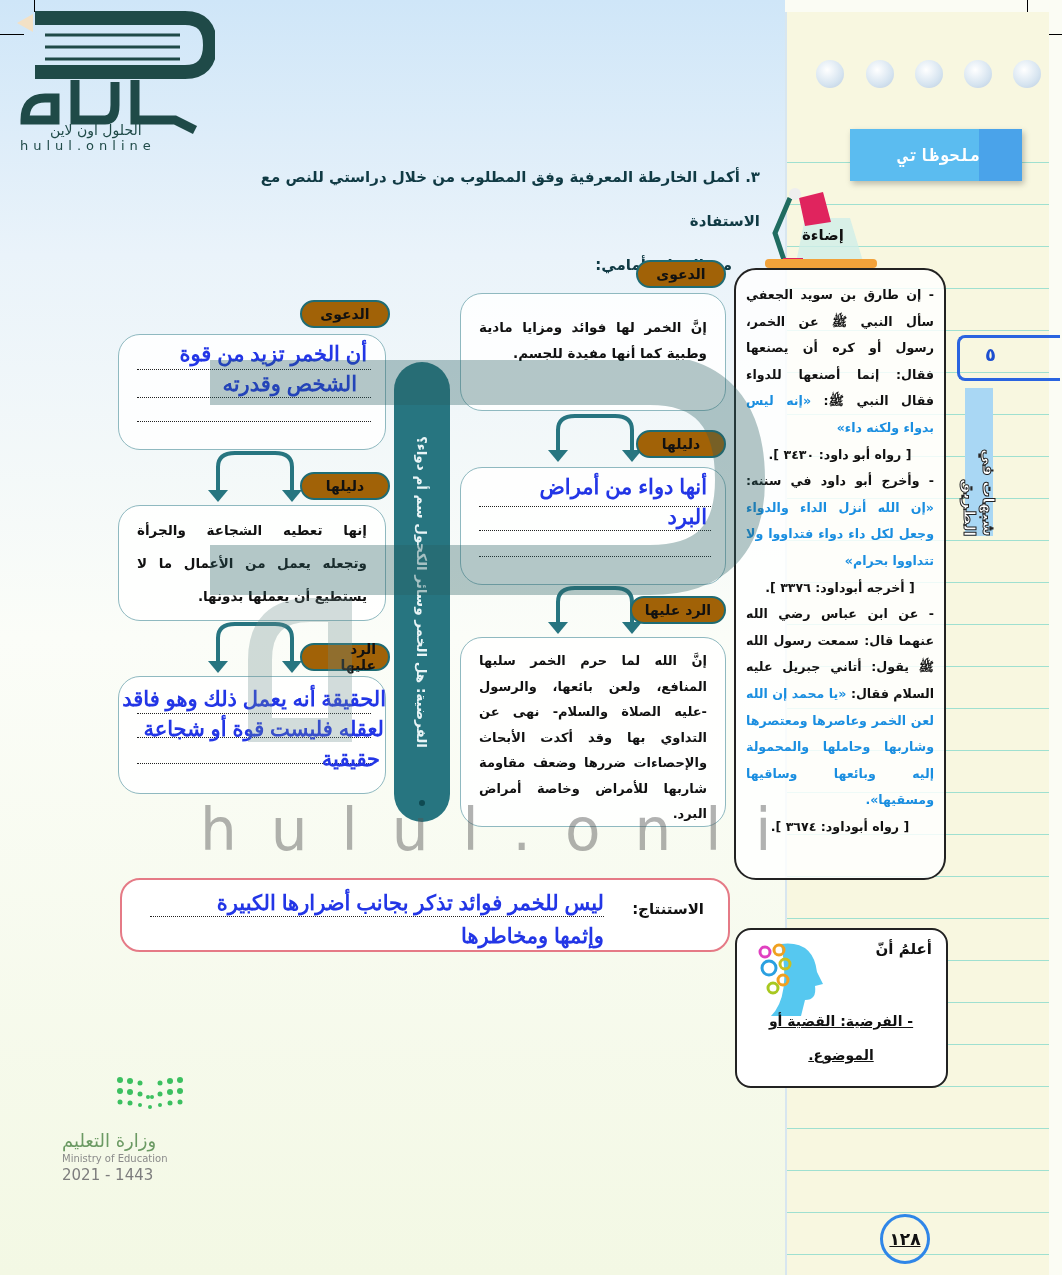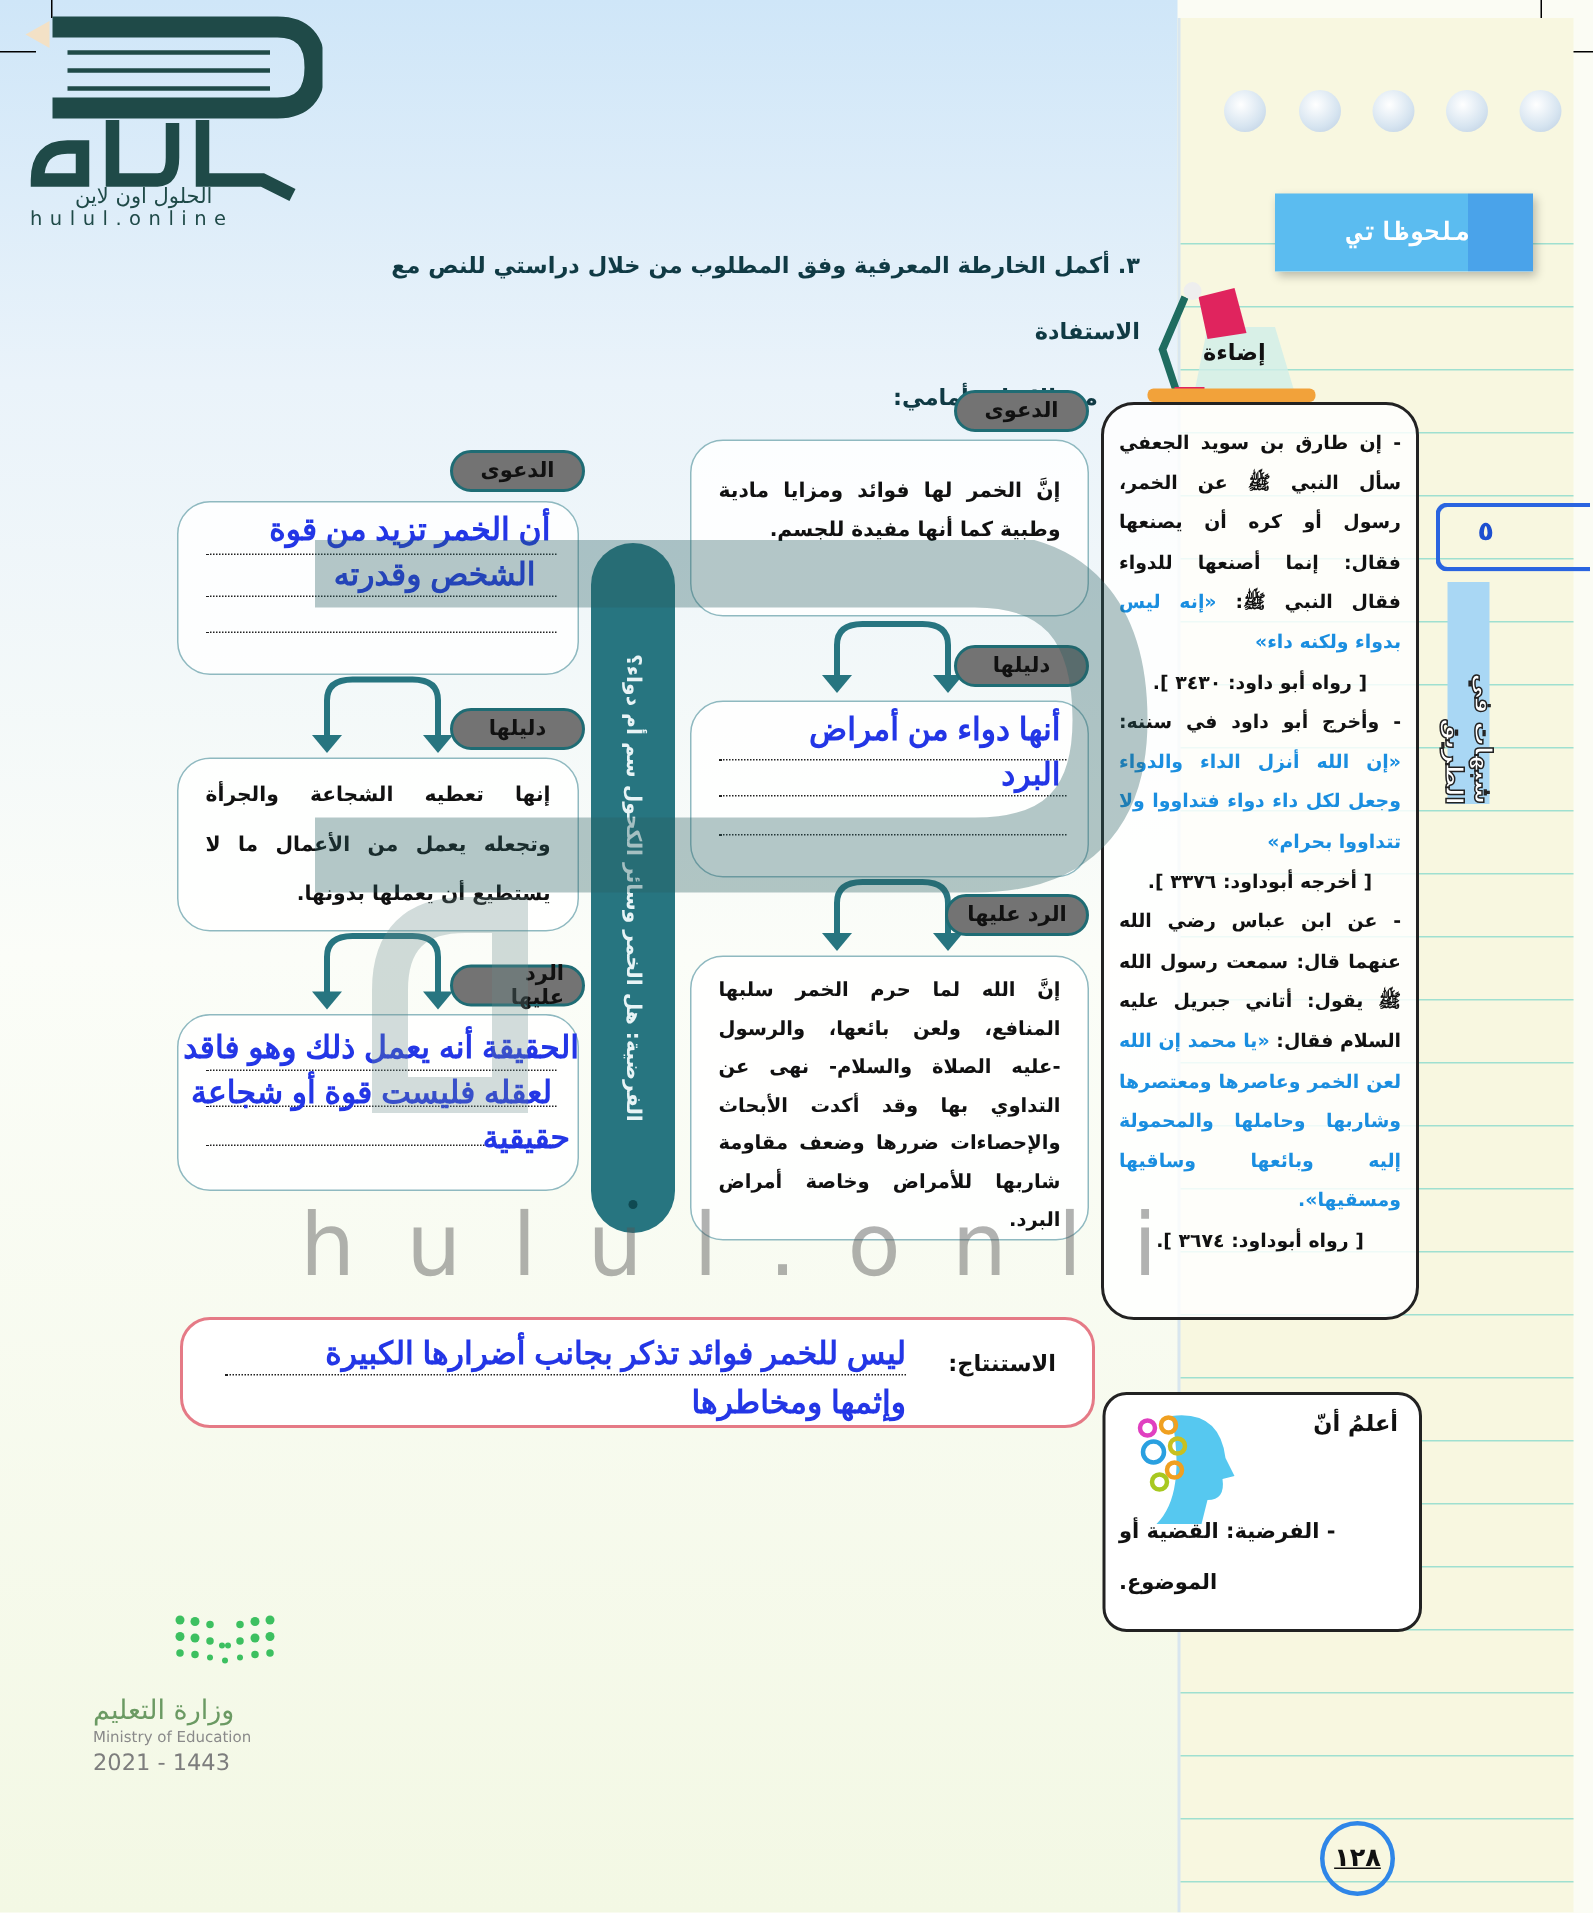--- a/index.html
+++ b/index.html
@@ -40,24 +40,24 @@
   .idaa-box{position:absolute;left:734px;top:268px;width:212px;height:612px;border:2px solid #222;
     border-radius:22px;background:rgba(255,255,255,.82);box-sizing:border-box;padding:12px 10px;direction:rtl;
     text-align:justify;font-weight:bold;font-size:12.6px;line-height:26.6px;color:#111;}
   .idaa-box .q{color:#1a8ee0;}
   .idaa-box p{margin:0;}
   .idaa-box .ref{text-align:center;}
   
   .know-box{position:absolute;left:735px;top:928px;width:213px;height:160px;border:2px solid #222;
     border-radius:16px;background:#fff;box-sizing:border-box;direction:rtl;}
   .know-title{position:absolute;right:14px;top:10px;font-weight:bold;font-size:15px;color:#111;}
-  .know-text{position:absolute;right:10px;top:74px;width:190px;font-weight:bold;font-size:14px;line-height:34px;color:#111;text-align:left;}
+  .know-text{position:absolute;right:10px;top:74px;width:190px;font-weight:bold;font-size:14px;line-height:34px;color:#111;text-align:center;text-decoration:underline;}
   .head-icon{position:absolute;left:14px;top:6px;width:75px;height:80px;}
   
-  .pill{position:absolute;height:28px;border:2px solid #1f6c74;border-radius:16px;background:#737373;
+  .pill{position:absolute;height:28px;border:2px solid #1f6c74;border-radius:16px;background:#a16207;
     font-weight:bold;font-size:14px;color:#111;display:flex;align-items:center;justify-content:center;direction:rtl;padding:0 12px;box-sizing:border-box;}
   .card{position:absolute;border:1.5px solid #8fb9c0;border-radius:22px;background:rgba(255,255,255,.85);
     box-sizing:border-box;direction:rtl;}
   .card .printed{position:absolute;right:18px;left:18px;font-weight:bold;font-size:13.5px;color:#111;text-align:justify;line-height:26px;}
   .dots{position:absolute;left:18px;right:14px;height:0;border-bottom:1.5px dotted #222;}
   .answer{position:absolute;right:18px;color:#2336e6;font-weight:bold;font-size:21px;line-height:30px;
     direction:rtl;text-align:right;font-family:"Liberation Sans",sans-serif;}
   .hyp-bar{position:absolute;left:394px;top:362px;width:56px;height:460px;border-radius:28px;background:#277580;
     display:flex;align-items:center;justify-content:center;}
   .hyp-bar span{writing-mode:vertical-rl;color:#e8f4f6;font-weight:bold;font-size:13.5px;direction:rtl;}
@@ -247,21 +247,21 @@
 </svg>
 
 <div class="pill" style="left:300px;top:643px;width:90px">الرد عليها</div>
 <div class="card" style="left:118px;top:676px;width:268px;height:118px">
   <div class="dots" style="top:36px"></div>
   <div class="dots" style="top:60px"></div>
   <div class="dots" style="top:86px"></div>
 </div>
 <div class="answer" style="right:676px;top:684px;width:360px">
   <div>الحقيقة أنه يعمل ذلك وهو فاقد</div>
-  <div style="padding-right:18px">لعقله فليست قوة أو شجاعة</div>
+  <div style="padding-right:2px">لعقله فليست قوة أو شجاعة</div>
   <div style="padding-right:6px">حقيقية</div>
 </div>
 
 <div class="conclusion">
   <div class="concl-label">الاستنتاج:</div>
   <div class="dots" style="left:28px;right:124px;top:36px"></div>
   <div class="answer" style="right:124px;top:6px;line-height:33px">
     <div>ليس للخمر فوائد تذكر بجانب أضرارها الكبيرة</div>
     <div>وإثمها ومخاطرها</div>
   </div>

